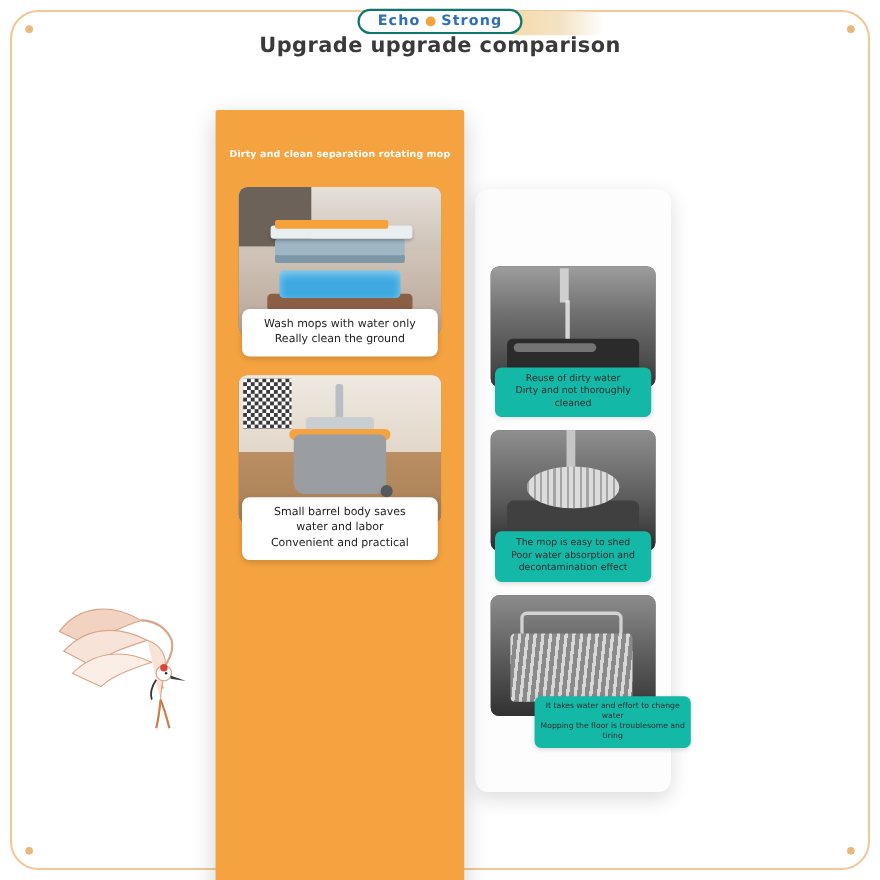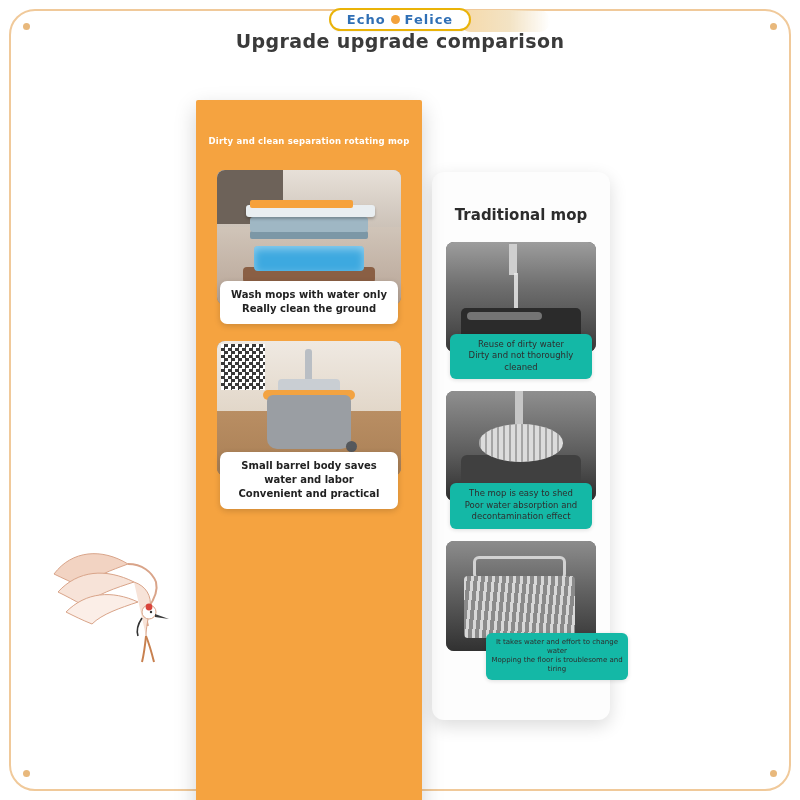--- a/index.html
+++ b/index.html
@@ -55,21 +55,21 @@
     top: 2px;
     width: 90px;
     height: 22px;
     background: linear-gradient(90deg, #f6d9a8 0%, #f3e3c4 55%, rgba(255,255,255,0) 100%);
     border-radius: 11px;
     filter: blur(0.4px);
   }
   .brand-badge {
     position: relative;
     background: #ffffff;
-    border: 2px solid #eab308;
+    border: 2px solid #0f766e;
     border-radius: 13px;
     padding: 2px 16px;
     display: flex;
     align-items: center;
     gap: 5px;
     box-shadow: 0 1px 0 rgba(0,0,0,0.04);
   }
   .brand-text {
     font-family: "DejaVu Sans", sans-serif;
     font-weight: bold;
@@ -208,21 +208,20 @@
     background: #ffffff;
     border-radius: 7px;
     box-shadow: 0 2px 6px rgba(0,0,0,0.16);
     padding: 7px 5px 8px 5px;
     box-sizing: border-box;
     text-align: center;
     font-size: 10px;
     line-height: 1.4;
     color: #222222;
     font-family: "DejaVu Sans", sans-serif;
-    font-weight: bold;
   }
 
   
   .crane {
     position: absolute;
     left: 42px;
     top: 520px;
     width: 135px;
     height: 150px;
   }
@@ -284,28 +283,27 @@
 <div class="corner-dot cd-tl"></div>
 <div class="corner-dot cd-tr"></div>
 <div class="corner-dot cd-bl"></div>
 <div class="corner-dot cd-br"></div>
 
 <div class="brand-wrap">
   <div class="brand-smear"></div>
   <div class="brand-badge">
     <span class="brand-text">Echo</span>
     <span class="brand-dot"></span>
-    <span class="brand-text">Felice</span>
+    <span class="brand-text">Strong</span>
   </div>
 </div>
 
 <div class="headline">Upgrade upgrade comparison</div>
 
 <div class="card-traditional">
-  <div class="trad-title">Traditional mop</div>
   <div class="trad-items">
 
     <div class="trad-item">
       <div class="trad-photo">
         <div class="ph t1-bg"></div>
         <div class="ph t1-tap"></div>
         <div class="ph t1-stream"></div>
         <div class="ph t1-basin"></div>
         <div class="ph t1-sheen"></div>
       </div>

